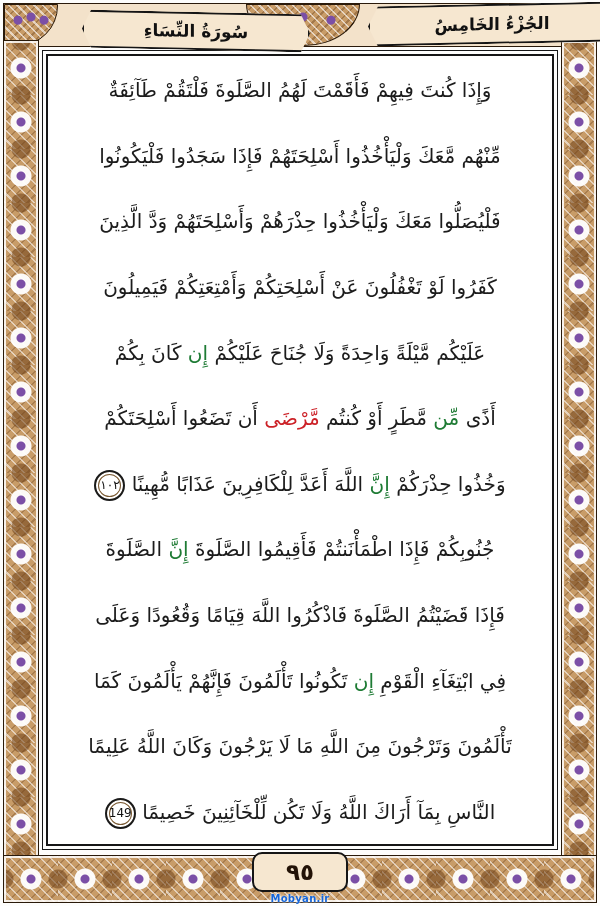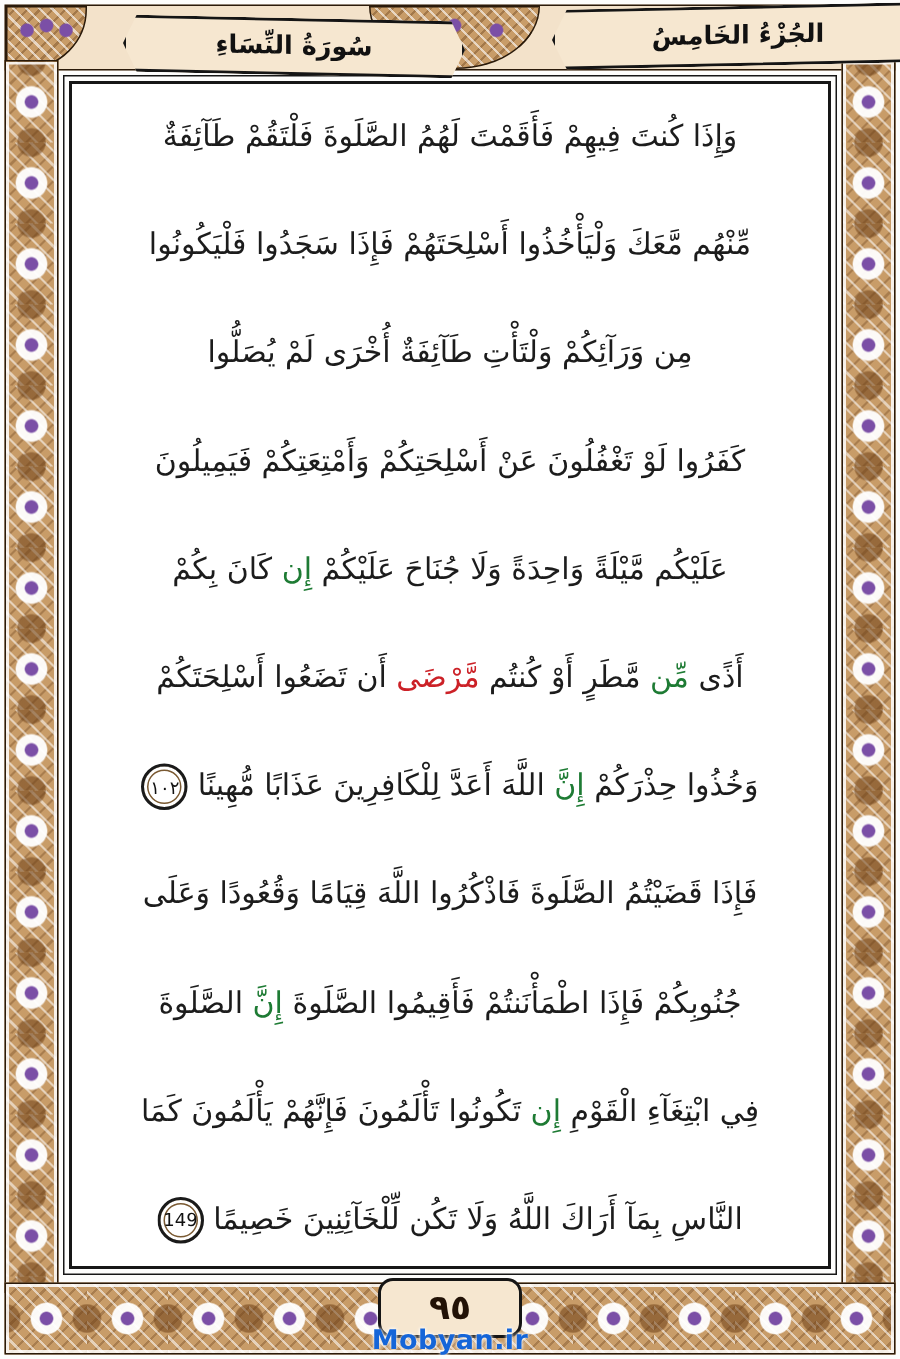--- a/index.html
+++ b/index.html
@@ -127,21 +127,21 @@
     width:92px;height:36px;
     background:var(--cartouche-bg);
     border:2px solid #151515;border-radius:10px;
     display:flex;align-items:center;justify-content:center;
     font-size:23px;font-weight:bold;color:#221206;
     z-index:4;
     margin-top:31px;
   }
   .watermark{
     position:absolute;left:50%;bottom:2px;transform:translateX(-50%);
-    font-size:18px;font-weight:bold;color:var(--watermark-blue);
+    font-size:10px;font-weight:bold;color:var(--watermark-blue);
     text-shadow:0 0 2px #fff,0 0 3px #fff;
     z-index:5;letter-spacing:.3px;
   }
 </style>
 </head>
 <body>
 
 <div class="page">
 
   <div class="band band-top">
@@ -156,28 +156,29 @@
   <div class="cartouche cartouche-juz">
     <span>الجُزْءُ الخَامِسُ</span>
   </div>
   <div class="cartouche cartouche-surah">
     <span>سُورَةُ النِّسَاءِ</span>
   </div>
 
   <div class="text-panel" id="lines">
       <div class="line"><span class="seg">وَإِذَا كُنتَ فِيهِمْ فَأَقَمْتَ لَهُمُ الصَّلَوةَ فَلْتَقُمْ طَآئِفَةٌ</span></div>
       <div class="line"><span class="seg">مِّنْهُم مَّعَكَ وَلْيَأْخُذُوا أَسْلِحَتَهُمْ فَإِذَا سَجَدُوا فَلْيَكُونُوا</span></div>
-      <div class="line"><span class="seg">مِن وَرَآئِكُمْ وَلْتَأْتِ طَآئِفَةٌ أُخْرَى لَمْ يُصَلُّوا</span></div>
+      <div class="line"><span class="seg">فَلْيُصَلُّوا مَعَكَ وَلْيَأْخُذُوا حِذْرَهُمْ وَأَسْلِحَتَهُمْ وَدَّ الَّذِينَ</span></div>
       <div class="line"><span class="seg">كَفَرُوا لَوْ تَغْفُلُونَ عَنْ أَسْلِحَتِكُمْ وَأَمْتِعَتِكُمْ فَيَمِيلُونَ</span></div>
       <div class="line"><span class="seg">عَلَيْكُم مَّيْلَةً وَاحِدَةً وَلَا جُنَاحَ عَلَيْكُمْ </span><span class="seg green">إِن</span><span class="seg"> كَانَ بِكُمْ</span></div>
       <div class="line"><span class="seg">أَذًى </span><span class="seg green">مِّن</span><span class="seg"> مَّطَرٍ أَوْ كُنتُم </span><span class="seg red">مَّرْضَى</span><span class="seg"> أَن تَضَعُوا أَسْلِحَتَكُمْ</span></div>
       <div class="line"><span class="seg">وَخُذُوا حِذْرَكُمْ </span><span class="seg green">إِنَّ</span><span class="seg"> اللَّهَ أَعَدَّ لِلْكَافِرِينَ عَذَابًا مُّهِينًا </span><span class="verse">١٠٢</span></div>
+      <div class="line"><span class="seg">جُنُوبِكُمْ فَإِذَا اطْمَأْنَنتُمْ فَأَقِيمُوا الصَّلَوةَ </span><span class="seg green">إِنَّ</span><span class="seg"> الصَّلَوةَ</span></div>
       <div class="line"><span class="seg">فَإِذَا قَضَيْتُمُ الصَّلَوةَ فَاذْكُرُوا اللَّهَ قِيَامًا وَقُعُودًا وَعَلَى</span></div>
-      <div class="line"><span class="seg">جُنُوبِكُمْ فَإِذَا اطْمَأْنَنتُمْ فَأَقِيمُوا الصَّلَوةَ </span><span class="seg green">إِنَّ</span><span class="seg"> الصَّلَوةَ</span></div>
       <div class="line"><span class="seg">فِي ابْتِغَآءِ الْقَوْمِ </span><span class="seg green">إِن</span><span class="seg"> تَكُونُوا تَأْلَمُونَ فَإِنَّهُمْ يَأْلَمُونَ كَمَا</span></div>
+      <div class="line"><span class="seg">تَأْلَمُونَ وَتَرْجُونَ مِنَ اللَّهِ مَا لَا يَرْجُونَ وَكَانَ اللَّهُ عَلِيمًا</span></div>
       <div class="line"><span class="seg">النَّاسِ بِمَآ أَرَاكَ اللَّهُ وَلَا تَكُن لِّلْخَآئِنِينَ خَصِيمًا </span><span class="verse">149</span></div>
     </div>
 
   <div class="page-num-cartouche">
     <span>٩٥</span>
   </div>
   <div class="watermark">Mobyan.ir</div>
 
 </div>
 

